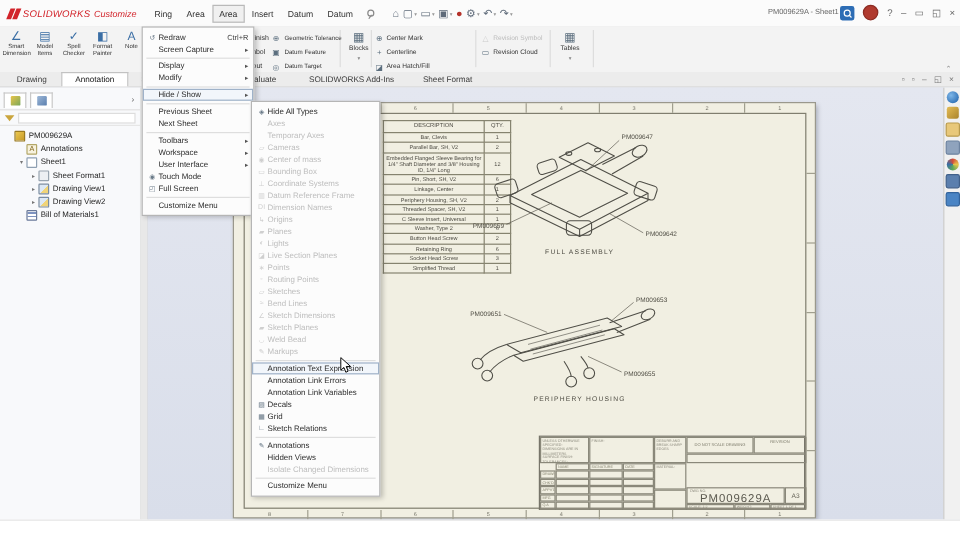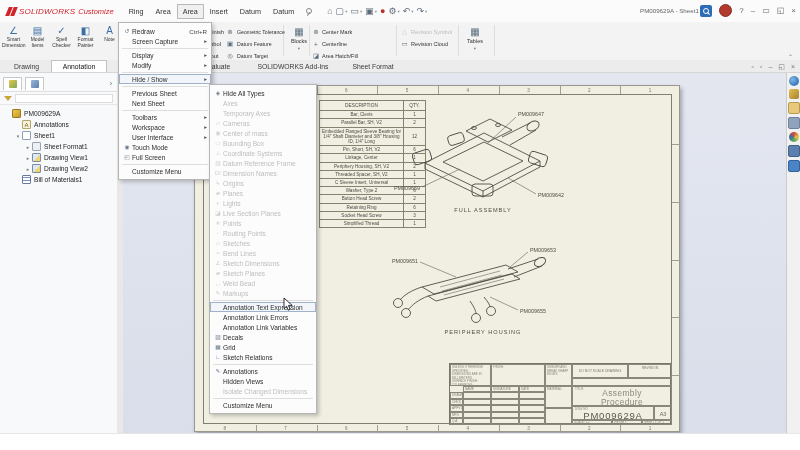--- a/index.html
+++ b/index.html
@@ -535,27 +535,20 @@
               <div class="nm-cell" style="left: 69px; top: 25.8px; width: 26px; height: 6.6px;"></div>
               <div class="nm-cell" style="left: 0px; top: 32.4px; width: 13px; height: 6.6px;">Q.A</div>
               <div class="nm-cell" style="left: 13px; top: 32.4px; width: 28px; height: 6.6px;"></div>
               <div class="nm-cell" style="left: 41px; top: 32.4px; width: 28px; height: 6.6px;"></div>
               <div class="nm-cell" style="left: 69px; top: 32.4px; width: 26px; height: 6.6px;"></div>
             </div>
           <div class="cell" style="left:95px;top:22px;width:27px;height:22px">
             <div class="micro">MATERIAL:</div>
           </div>
           <div class="cell" style="left:95px;top:44px;width:27px;height:17px"></div>
-          <div class="cell" style="left:122px;top:22px;width:100px;height:20px">
-            <div class="micro" style="position:absolute;left:1px;top:0">TITLE:</div>
-            <div class="tb-title" style="margin-top:2px">
-              <div>Assembly</div>
-              <div>Procedure</div>
-            </div>
-          </div>
           <div class="cell" style="left:122px;top:42px;width:82px;height:14px">
             <div class="micro" style="position:absolute;left:1px;top:0">DWG NO.</div>
             <div class="tb-dwg" style="margin-top:3.5px">PM009629A</div>
           </div>
           <div class="cell" style="left:204px;top:42px;width:18px;height:14px;text-align:center">
             <div style="font-size:5.5px;color:#6a685c;margin-top:4px">A3</div>
           </div>
           <div class="cell" style="left:122px;top:56px;width:40px;height:5px">
             <div class="micro" style="padding:0 1px">SCALE: 1:2</div>
           </div>

